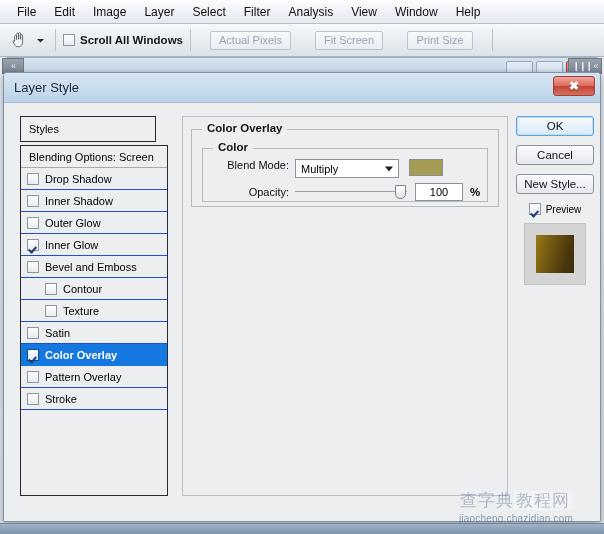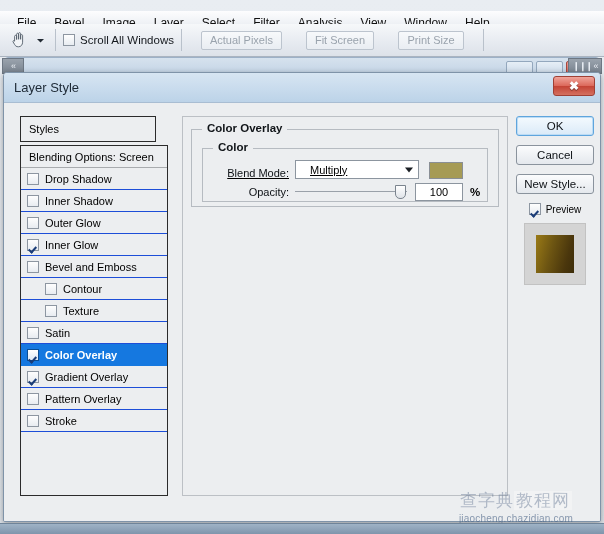--- a/index.html
+++ b/index.html
@@ -29,21 +29,20 @@
   #menubar {
     position: absolute;
     left: 0; top: 0;
     width: 604px; height: 24px;
     background: linear-gradient(#fdfdfe, #eef1f5 55%, #e4e9ef);
     border-bottom: 1px solid #b6bfca;
     display: flex;
     align-items: center;
     padding-left: 8px;
     box-sizing: border-box;
-    margin-top: 11px;
   }
   .menu-item {
     font-size: 12px;
     color: #111;
     padding: 2px 9px;
     white-space: nowrap;
     cursor: default;
   }
 
   
@@ -85,21 +84,21 @@
   }
   .win-check.checked::after {
     content: "";
     position: absolute;
     left: 2px; top: 5px;
     width: 3px; height: 6px;
     border: solid #1b3d78;
     border-width: 0 2px 2px 0;
     transform: rotate(42deg);
   }
-  .opt-label { font-size: 11.5px; color: #14181d; }
+  .opt-label { font-size: 11.5px; color: #14181d; font-weight: bold; }
   .gray-btn {
     height: 19px;
     min-width: 66px;
     border: 1px solid #bcc4ce;
     border-radius: 2px;
     background: linear-gradient(#f7f9fb, #e9edf2);
     color: #9aa3ad;
     font-size: 11px;
     display: flex; align-items: center; justify-content: center;
     margin: 0 12px;
@@ -304,38 +303,37 @@
   #color-inner-group {
     left: 10px; top: 18px;
     width: 286px; height: 54px;
   }
   #blend-mode-row {
     position: absolute;
     left: 0; top: 10px;
     width: 100%;
     height: 20px;
     display: flex;
-    align-items: flex-end;
-    text-decoration: underline;
+    align-items: flex-start;
   }
   .field-label {
     font-size: 11px;
     text-align: right;
     color: #0d1115;
   }
   #blend-mode-label { width: 86px; margin-right: 6px; }
   #blend-mode-select {
-    width: 124px; height: 19px;
+    width: 104px; height: 19px;
     border: 1px solid #8c959f;
     background: #fff;
     box-sizing: border-box;
     display: flex;
     align-items: center;
     position: relative;
-    padding-left: 14px;
+    padding-left: 5px;
     font-size: 11px;
   }
   #blend-mode-arrow {
     position: absolute;
     right: 5px; top: 50%;
     transform: translateY(-50%);
     width: 0; height: 0;
     border-left: 4px solid transparent;
     border-right: 4px solid transparent;
     border-top: 5px solid #1b1f24;
@@ -477,21 +475,21 @@
     border-top: 1px solid #6f8499;
   }
 </style>
 </head>
 <body>
 
 <div id="app-root">
 
   <div id="menubar">
     <div class="menu-item">File</div>
-    <div class="menu-item">Bevel</div>
+    <div class="menu-item">Edit</div>
     <div class="menu-item">Image</div>
     <div class="menu-item">Layer</div>
     <div class="menu-item">Select</div>
     <div class="menu-item">Filter</div>
     <div class="menu-item">Analysis</div>
     <div class="menu-item">View</div>
     <div class="menu-item">Window</div>
     <div class="menu-item">Help</div>
   </div>
 
@@ -586,24 +584,20 @@
           </div>
           <div class="style-row">
             <span class="win-check"></span>
             <span class="style-label">Satin</span>
           </div>
           <div class="style-row selected">
             <span class="win-check checked"></span>
             <span class="style-label">Color Overlay</span>
           </div>
           <div class="style-row">
-            <span class="win-check checked"></span>
-            <span class="style-label">Gradient Overlay</span>
-          </div>
-          <div class="style-row">
             <span class="win-check"></span>
             <span class="style-label">Pattern Overlay</span>
           </div>
           <div class="style-row">
             <span class="win-check"></span>
             <span class="style-label">Stroke</span>
           </div>
         </div>
       </div>
 

